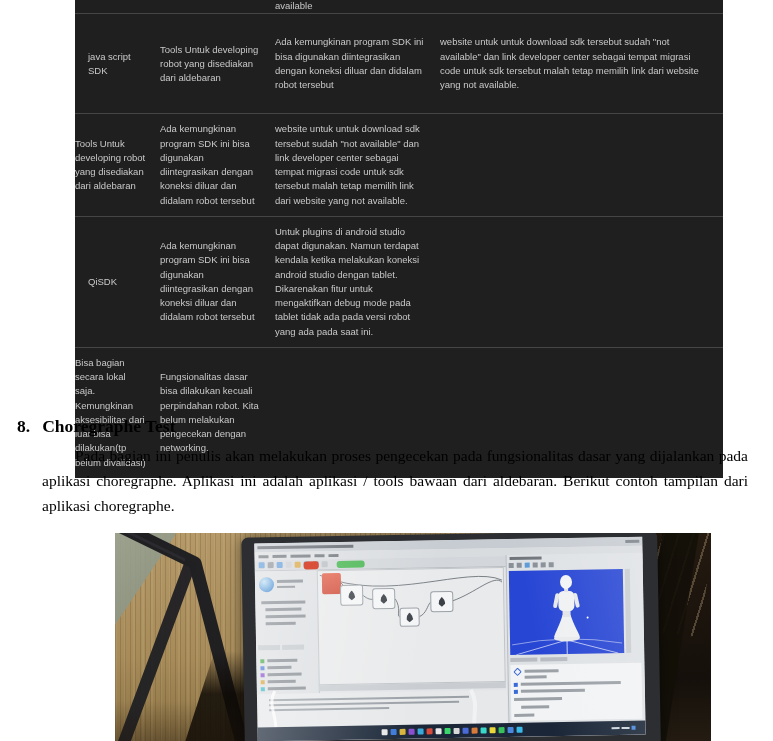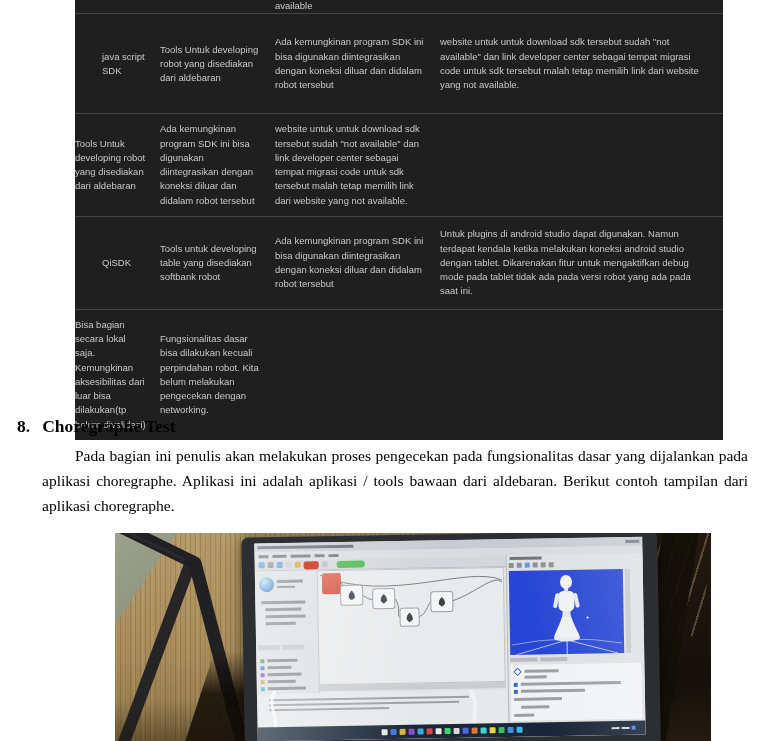--- a/index.html
+++ b/index.html
@@ -15,21 +15,21 @@
   }
   .trow{display:grid;grid-template-columns:85px 115px 165px 1fr;
         border-top:1px solid var(--table-divider,#454545);align-items:center;}
   .trow.partial{border-top:none;min-height:13px;align-items:flex-start;}
   .trow.partial .cell{padding-top:0;padding-bottom:2px;line-height:1.2;}
   .tbody .trow:nth-child(1){min-height:99px;}
   .tbody .trow:nth-child(2){min-height:88px;}
   .tbody .trow:nth-child(3){min-height:92px;}
   .tbody .trow:nth-child(4){min-height:76px;}
   .cell{padding:8px 12px 8px 0;}
-  .c-tool{padding-left:27px;}
+  .c-tool{padding-left:13px;}
   
   .heading{position:absolute;left:17px;top:416px;color:#000;
     font-family:Liberation Serif, serif;font-weight:bold;font-size:17.5px;}
   .heading .num{display:inline-block;margin-right:12px;}
   .para{position:absolute;left:42px;top:444px;width:706px;margin:0;color:#000;
     font-family:"Liberation Serif",serif;font-size:15.5px;line-height:1.6;
     text-align:justify;text-indent:33px;}
   
   .photo{position:absolute;left:115px;top:533px;width:596px;height:208px;margin:0;
     overflow:hidden;background-color:var(--wood,#ad9161);
@@ -134,21 +134,20 @@
   </div>
 
   <div class="trow">
     <div class="cell c-desc">Tools Untuk developing robot yang disediakan dari aldebaran</div>
     <div class="cell c-poss">Ada kemungkinan program SDK ini bisa digunakan diintegrasikan dengan koneksi diluar dan didalam robot tersebut</div>
     <div class="cell c-result">website untuk untuk download sdk tersebut sudah "not available" dan link developer center sebagai tempat migrasi code untuk sdk tersebut malah tetap memilih link dari website yang not available.</div>
   </div>
 
   <div class="trow">
     <div class="cell c-tool">QiSDK</div>
-    <div class="cell c-desc">Tools untuk developing table yang disediakan softbank robot</div>
     <div class="cell c-poss">Ada kemungkinan program SDK ini bisa digunakan diintegrasikan dengan koneksi diluar dan didalam robot tersebut</div>
     <div class="cell c-result">Untuk plugins di android studio dapat digunakan. Namun terdapat kendala ketika melakukan koneksi android studio dengan tablet. Dikarenakan fitur untuk mengaktifkan debug mode pada tablet tidak ada pada versi robot yang ada pada saat ini.</div>
   </div>
 
   <div class="trow">
     <div class="cell c-poss">Bisa bagian secara lokal saja. Kemungkinan aksesibilitas dari luar bisa dilakukan(tp belum divalidasi)</div>
     <div class="cell c-result">Fungsionalitas dasar bisa dilakukan kecuali perpindahan robot. Kita belum melakukan pengecekan dengan networking.</div>
   </div>
 </div>
 </div>

